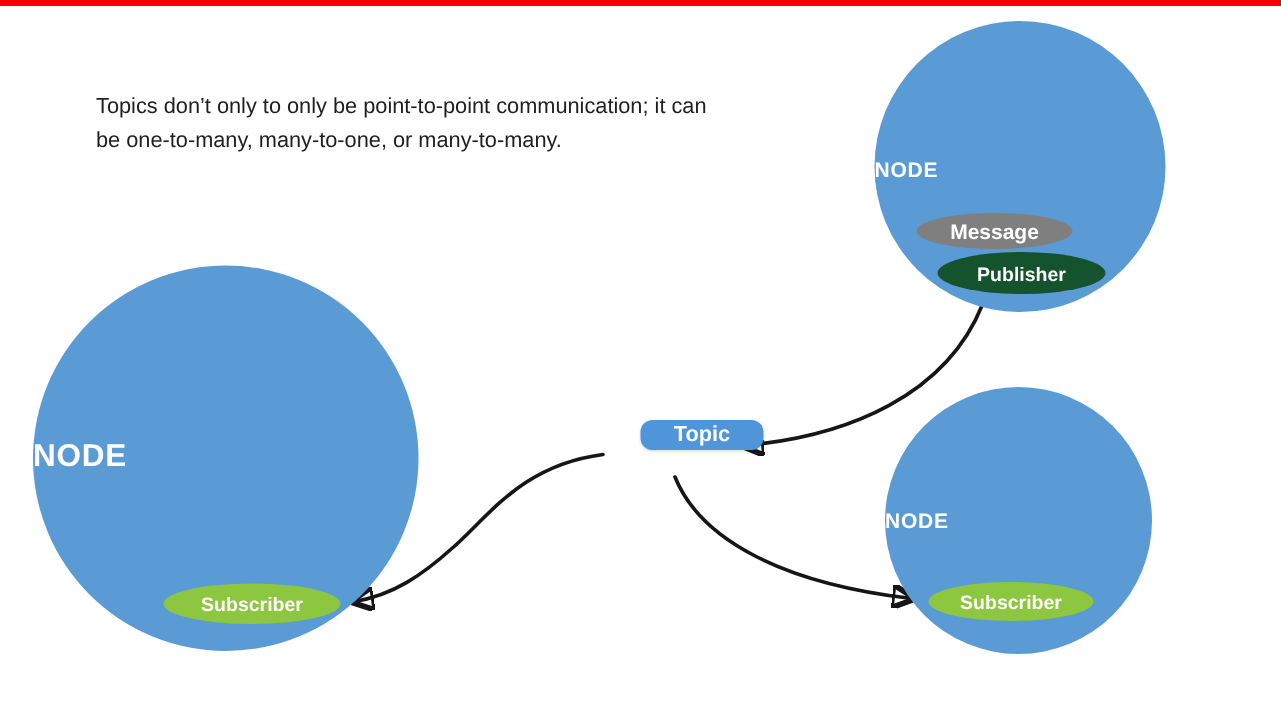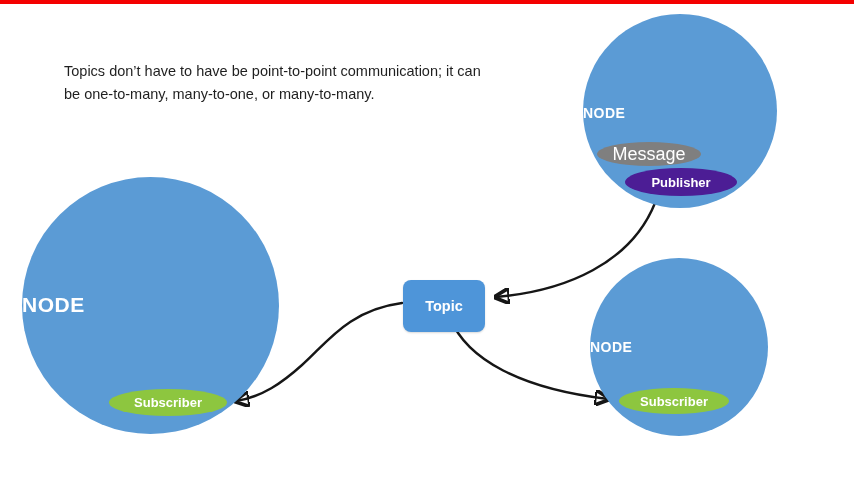--- a/index.html
+++ b/index.html
@@ -43,28 +43,28 @@
   .node-label-left { top: 50%; transform: translateY(-55%); font-size: 21px; }
   .node-label-tr   { top: 91px;  font-size: 14px; }
   .node-label-br   { top: 81px;  font-size: 14px; }
 
   .pill {
     position: absolute;
     border-radius: 50%;
     display: flex; align-items: center; justify-content: center;
     color: #ffffff; font-weight: bold; font-size: 13px;
   }
-  .pill-message    { left: 14px; top: 128px; width: 104px; height: 24px; background: #7f7f7f; font-weight: 400; font-size: 18px; }
-  .pill-publisher  { left: 42px; top: 154px; width: 112px; height: 28px; background: #4c1d95; }
+  .pill-message    { left: 28px; top: 128px; width: 104px; height: 24px; background: #7f7f7f; font-weight: 700; font-size: 14px; }
+  .pill-publisher  { left: 42px; top: 154px; width: 112px; height: 28px; background: #14532d; }
   .pill-sub-left   { left: 87px; top: 212px; width: 118px; height: 27px; background: #8dc63f; }
   .pill-sub-br     { left: 29px; top: 130px; width: 110px; height: 26px; background: #8dc63f; }
 
   .topic-box {
-    position: absolute; left: 403px; top: 280px;
-    width: 82px; height: 52px;
+    position: absolute; left: 427px; top: 280px;
+    width: 82px; height: 20px;
     background: #4e95d9;
     border-radius: 8px;
     display: flex; align-items: center; justify-content: center;
     color: #ffffff; font-weight: bold; font-size: 14.5px;
     box-shadow: 0 1px 2px rgba(0,0,0,0.15);
   }
 
   .arrows {
     position: absolute; inset: 0;
     width: 854px; height: 480px;
@@ -77,21 +77,21 @@
     stroke-linecap: round;
   }
 </style>
 </head>
 <body>
 
 <div class="stage">
 
   <div class="top-bar"></div>
 
-  <div class="caption">Topics don’t have to have be point-to-point communication; it can be one-to-many, many-to-one, or many-to-many.</div>
+  <div class="caption">Topics don’t only to only be point-to-point communication; it can be one-to-many, many-to-one, or many-to-many.</div>
 
   <svg class="arrows" viewBox="0 0 854 480">
     <defs>
       <marker id="arrowhead" viewBox="0 0 10 10" refX="8.5" refY="5" markerWidth="6.5" markerHeight="6.5" orient="auto-start-reverse">
         <path d="M0,0 L10,5 L0,10 z" fill="#161616" stroke="none"></path>
       </marker>
     </defs>
     <path d="M 655 203 C 631 263, 566 291, 496 297" marker-end="url(#arrowhead)"></path>
     <path d="M 402 303 C 348 310, 326 344, 302 365 C 282 383, 262 397, 236 401" marker-end="url(#arrowhead)"></path>
     <path d="M 450 318 C 467 360, 522 389, 608 399" marker-end="url(#arrowhead)"></path>

